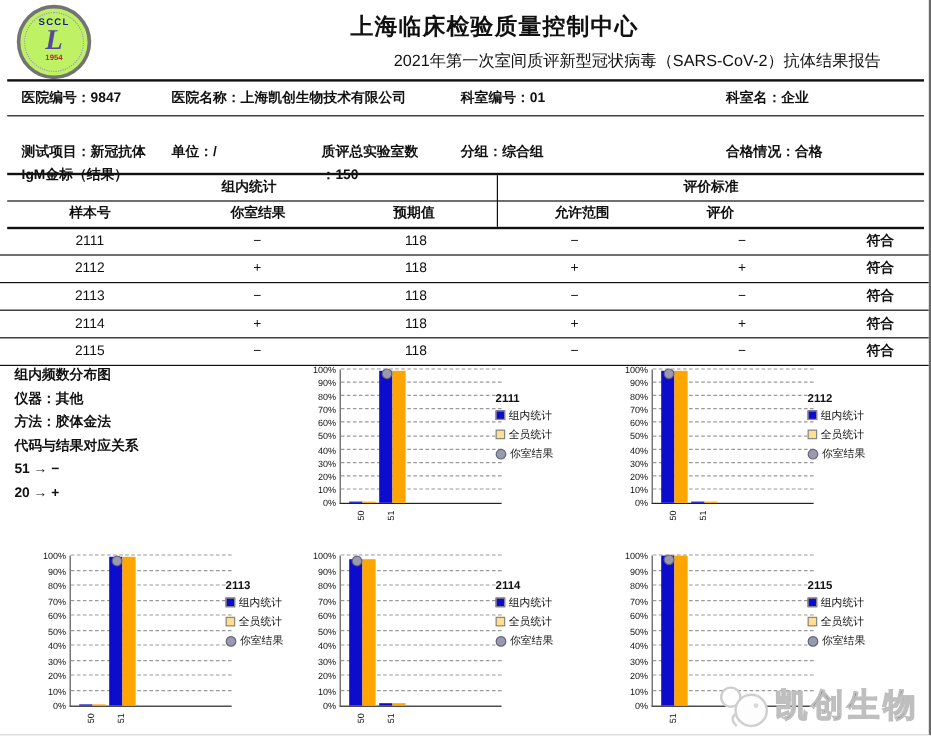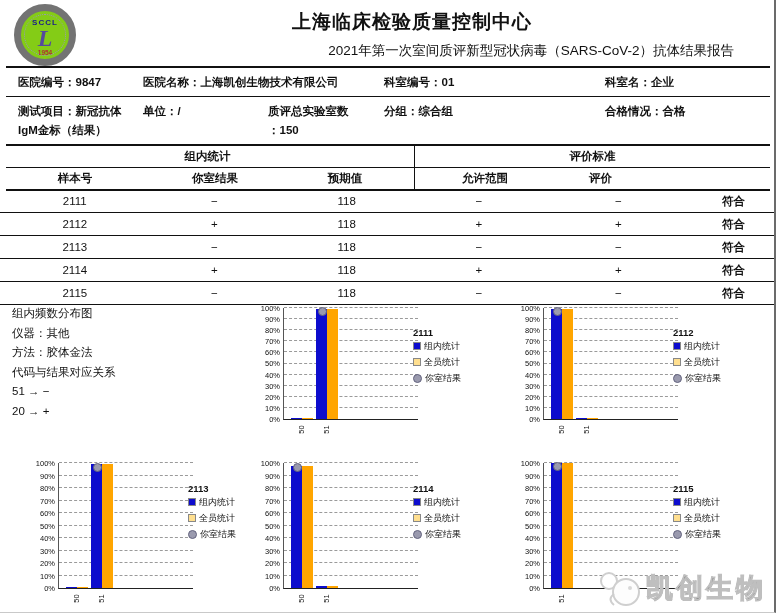--- a/index.html
+++ b/index.html
@@ -1,56 +1,56 @@
 <!DOCTYPE html>
 <html><head>
 <meta charset="utf-8">
 <style>
   html,body{margin:0;padding:0;background:#fff;}
   .page{position:relative;width:776px;height:613px;background:#ffffff;overflow:hidden;
         font-family:"Liberation Sans","DejaVu Sans",sans-serif;color:#111;
         border-right:2px solid #6b6b6b;border-bottom:1px solid #c9c9c9;box-sizing:border-box;}
   
   .logo{position:absolute;left:14px;top:4px;width:62px;height:62px;border-radius:50%;
-        border:7px solid #737373;background:#84cc16;text-align:center;box-sizing:border-box;}
+        border:3px solid #737373;background:#bef264;text-align:center;box-sizing:border-box;}
   .logo:after{content:"";position:absolute;left:3px;top:3px;right:3px;bottom:3px;border:1px dotted #9c90c8;border-radius:50%;}
   .logo-abbr{font-size:8px;font-weight:bold;color:#1a1a8c;margin-top:7px;letter-spacing:1px;}
   .logo-letter{font-family:"Liberation Serif","DejaVu Serif",serif;font-style:italic;font-weight:bold;
         font-size:24px;line-height:22px;color:#554a9e;}
   .logo-year{font-size:6.5px;color:#b03030;font-weight:bold;}
   .title{position:absolute;top:9px;left:90px;right:40px;text-align:center;font-size:19px;font-weight:bold;letter-spacing:1px;}
   .subtitle{position:absolute;top:42px;left:90px;right:40px;text-align:right;font-size:13.5px;font-weight:normal;}
   
   .hline{position:absolute;left:6px;right:4px;}
   .l1{top:66px;border-top:2px solid #111;}
   .l2{top:96px;border-top:1px solid #111;}
   .l3{top:144px;border-top:2px solid #111;}
   .l4{top:167px;border-top:1px solid #111;}
   .l5{top:189px;border-top:2px solid #111;}
   
   .inforow{position:absolute;left:0;right:0;}
   .row1{top:68px;height:28px;}
   .row1 .ifield{position:absolute;line-height:28px;font-size:11.5px;font-weight:bold;white-space:nowrap;}
-  .row2{top:98px;height:46px;}
+  .row2{top:114px;height:46px;}
   .row2 .ifield{position:absolute;padding-top:4px;line-height:19px;font-size:11.5px;font-weight:bold;white-space:nowrap;}
   .p0{left:18px;} .p1{left:143px;} .p2{left:268px;} .p3{left:384px;} .p4{left:605px;}
   
   .tgroup{position:absolute;top:146px;left:0;right:0;height:21px;}
   .tg-left{position:absolute;left:0;width:415px;text-align:center;font-size:11.5px;font-weight:bold;line-height:21px;}
   .tg-right{position:absolute;left:415px;width:355px;text-align:center;font-size:11.5px;font-weight:bold;line-height:21px;}
   .vdiv{position:absolute;left:414px;top:146px;height:43px;border-left:1.5px solid #111;}
   .thead{position:absolute;top:168px;left:0;right:0;height:21px;display:flex;}
   .thead .tcell{font-weight:bold;line-height:21px;}
   .tbody{position:absolute;top:190px;left:0;right:0;}
   .trow{display:flex;height:22px;border-bottom:1px solid #111;}
   .tcell{text-align:center;font-size:11.5px;line-height:22px;}
   .c0{width:150px;} .c1{width:130px;} .c2{width:135px;} .c3{width:130px;} .c4{width:150px;} .c5{width:81px;font-weight:bold;}
   
   .side-panel{position:absolute;left:12px;top:304px;width:238px;}
-  .sp-line{font-size:11.5px;font-weight:normal;line-height:19.5px;white-space:nowrap;}
+  .sp-line{font-size:11.5px;font-weight:bold;line-height:19.5px;white-space:nowrap;}
   
   .chart-cell{position:absolute;}
   #c0{left:255px;top:300px;width:252px;height:148px;}
   #c1{left:515px;top:300px;width:258px;height:148px;}
   #c2{left:30px;top:449px;width:252px;height:164px;}
   #c3{left:255px;top:449px;width:252px;height:164px;}
   #c4{left:515px;top:449px;width:258px;height:164px;}
   .chart-inner{position:absolute;left:0;}
   .row-top-cell .chart-inner{top:5px;}
   .row-bottom-cell .chart-inner{top:11px;}

